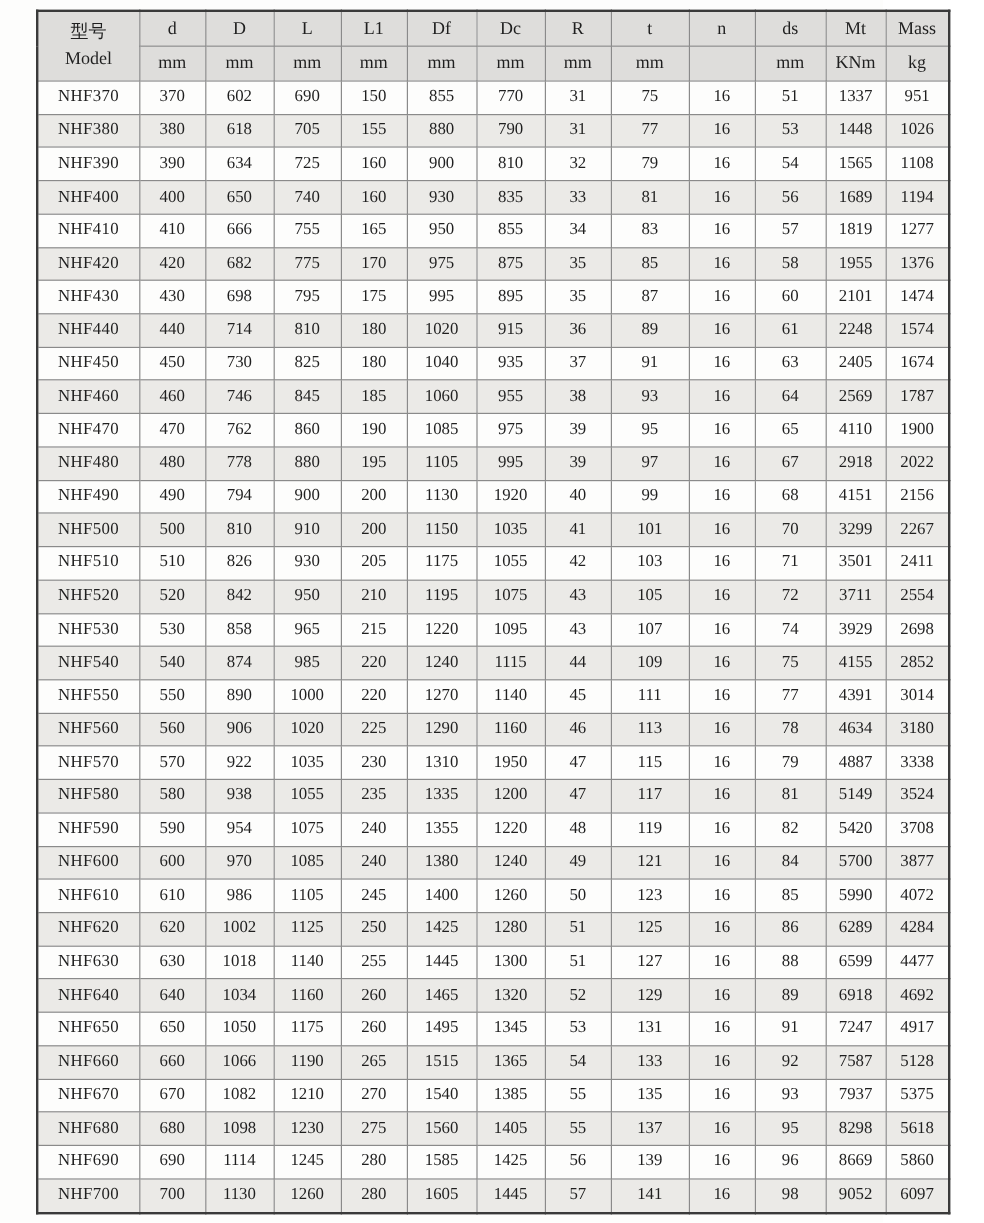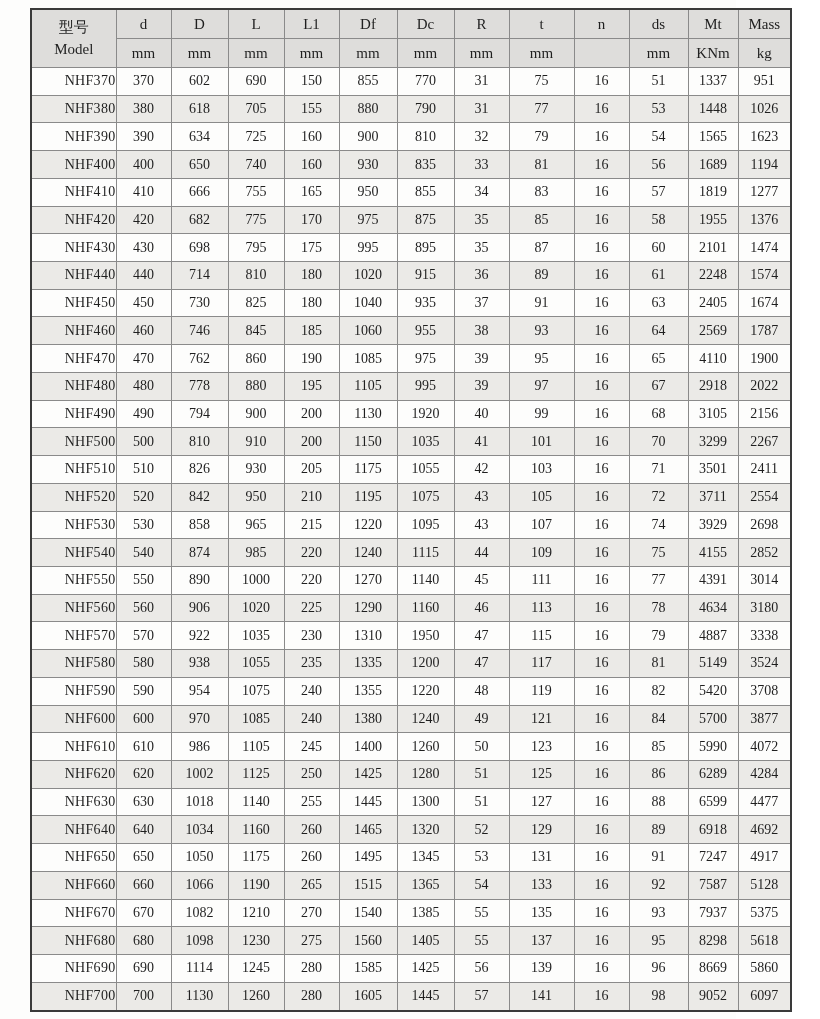--- a/index.html
+++ b/index.html
@@ -44,21 +44,20 @@
   th.model-head {
     font-size: 15px;
     line-height: 1.45;
   }
   tbody td {
     font-size: 14px;
   }
   tbody td.model-cell {
     font-size: 14px;
     letter-spacing: 0.3px;
-    text-align: right;
   }
   tbody tr.stripe-gray td { background: #ebeae7; }
   tbody tr.stripe-white td { background: #fdfdfc; }
 </style>
 </head>
 <body>
 
 <div class="page">
   <table class="spec-table">
     <colgroup>
@@ -147,21 +146,21 @@
           <td>634</td>
           <td>725</td>
           <td>160</td>
           <td>900</td>
           <td>810</td>
           <td>32</td>
           <td>79</td>
           <td>16</td>
           <td>54</td>
           <td>1565</td>
-          <td>1623</td>
+          <td>1108</td>
         </tr>
         <tr class="stripe-gray">
           <td class="model-cell">NHF400</td>
           <td>400</td>
           <td>650</td>
           <td>740</td>
           <td>160</td>
           <td>930</td>
           <td>835</td>
           <td>33</td>
@@ -296,21 +295,21 @@
           <td>490</td>
           <td>794</td>
           <td>900</td>
           <td>200</td>
           <td>1130</td>
           <td>1920</td>
           <td>40</td>
           <td>99</td>
           <td>16</td>
           <td>68</td>
-          <td>3105</td>
+          <td>4151</td>
           <td>2156</td>
         </tr>
         <tr class="stripe-gray">
           <td class="model-cell">NHF500</td>
           <td>500</td>
           <td>810</td>
           <td>910</td>
           <td>200</td>
           <td>1150</td>
           <td>1035</td>

